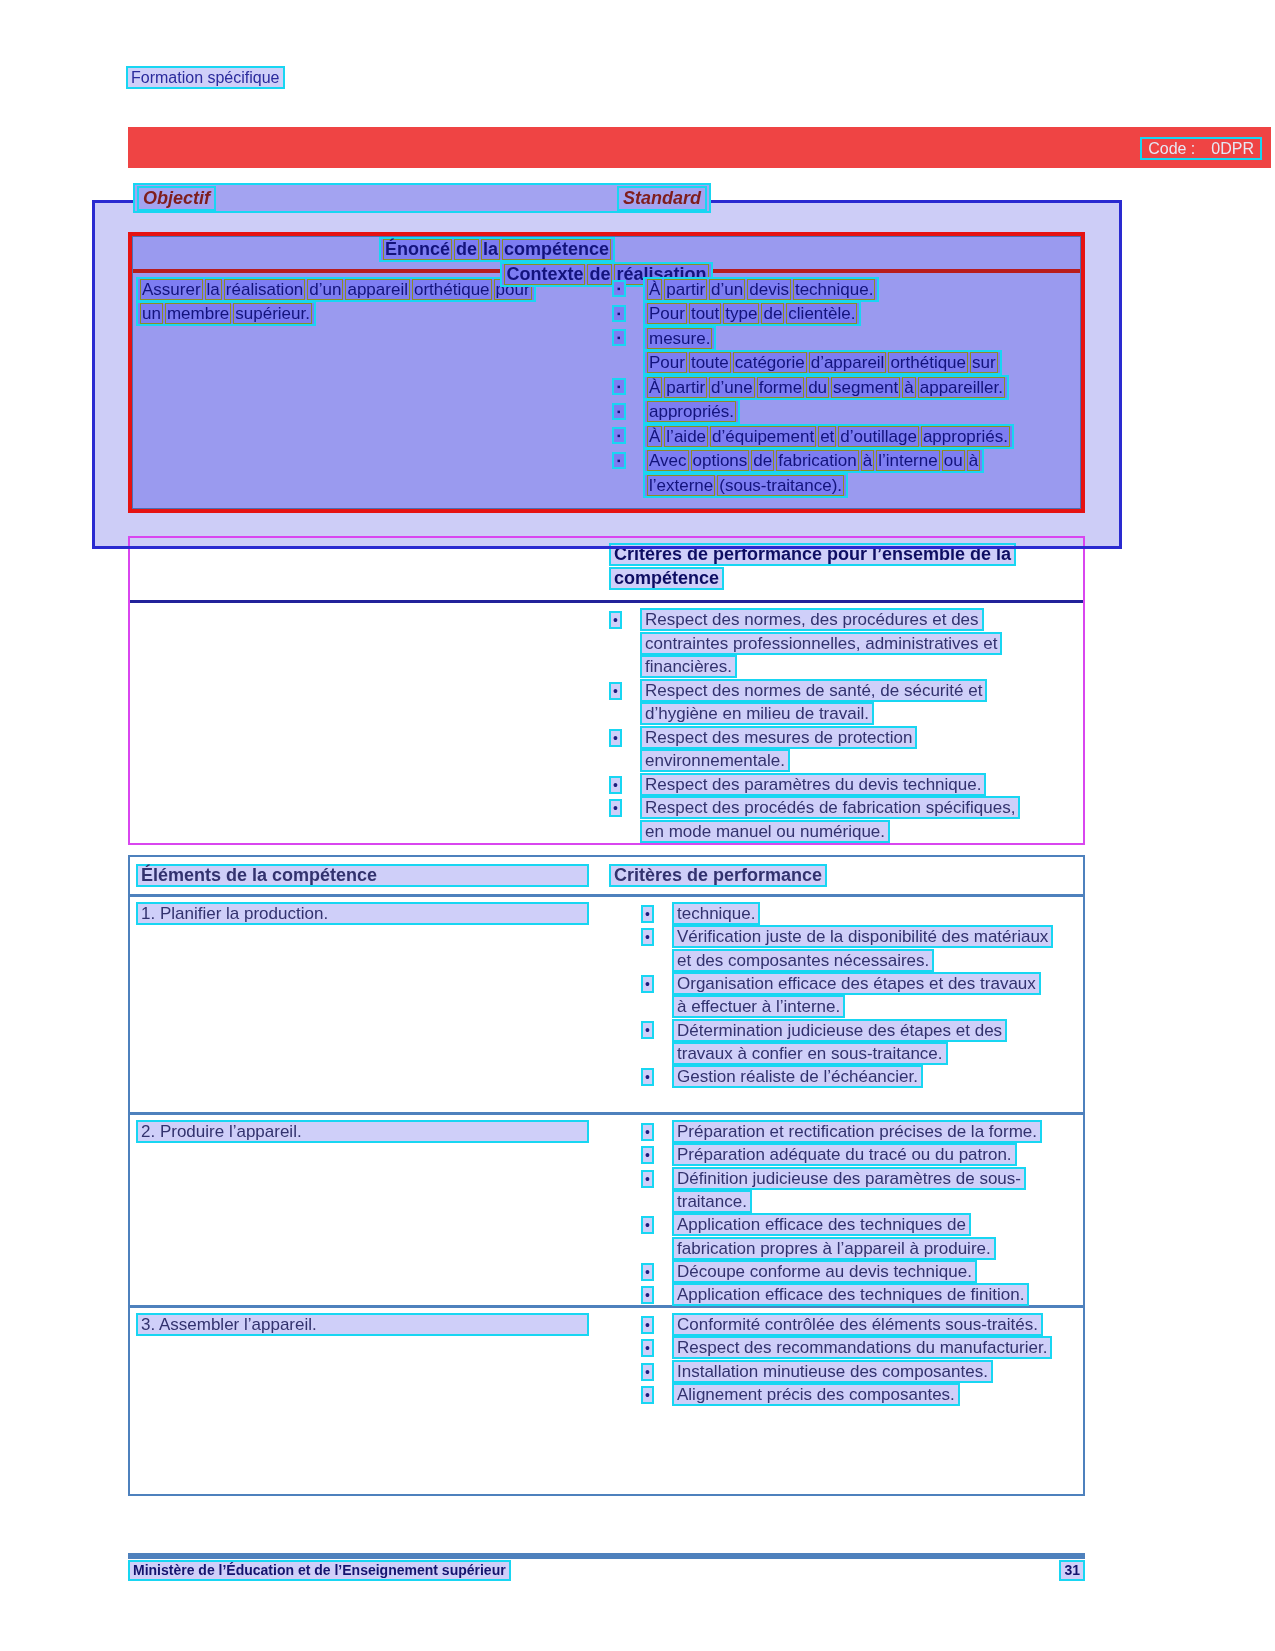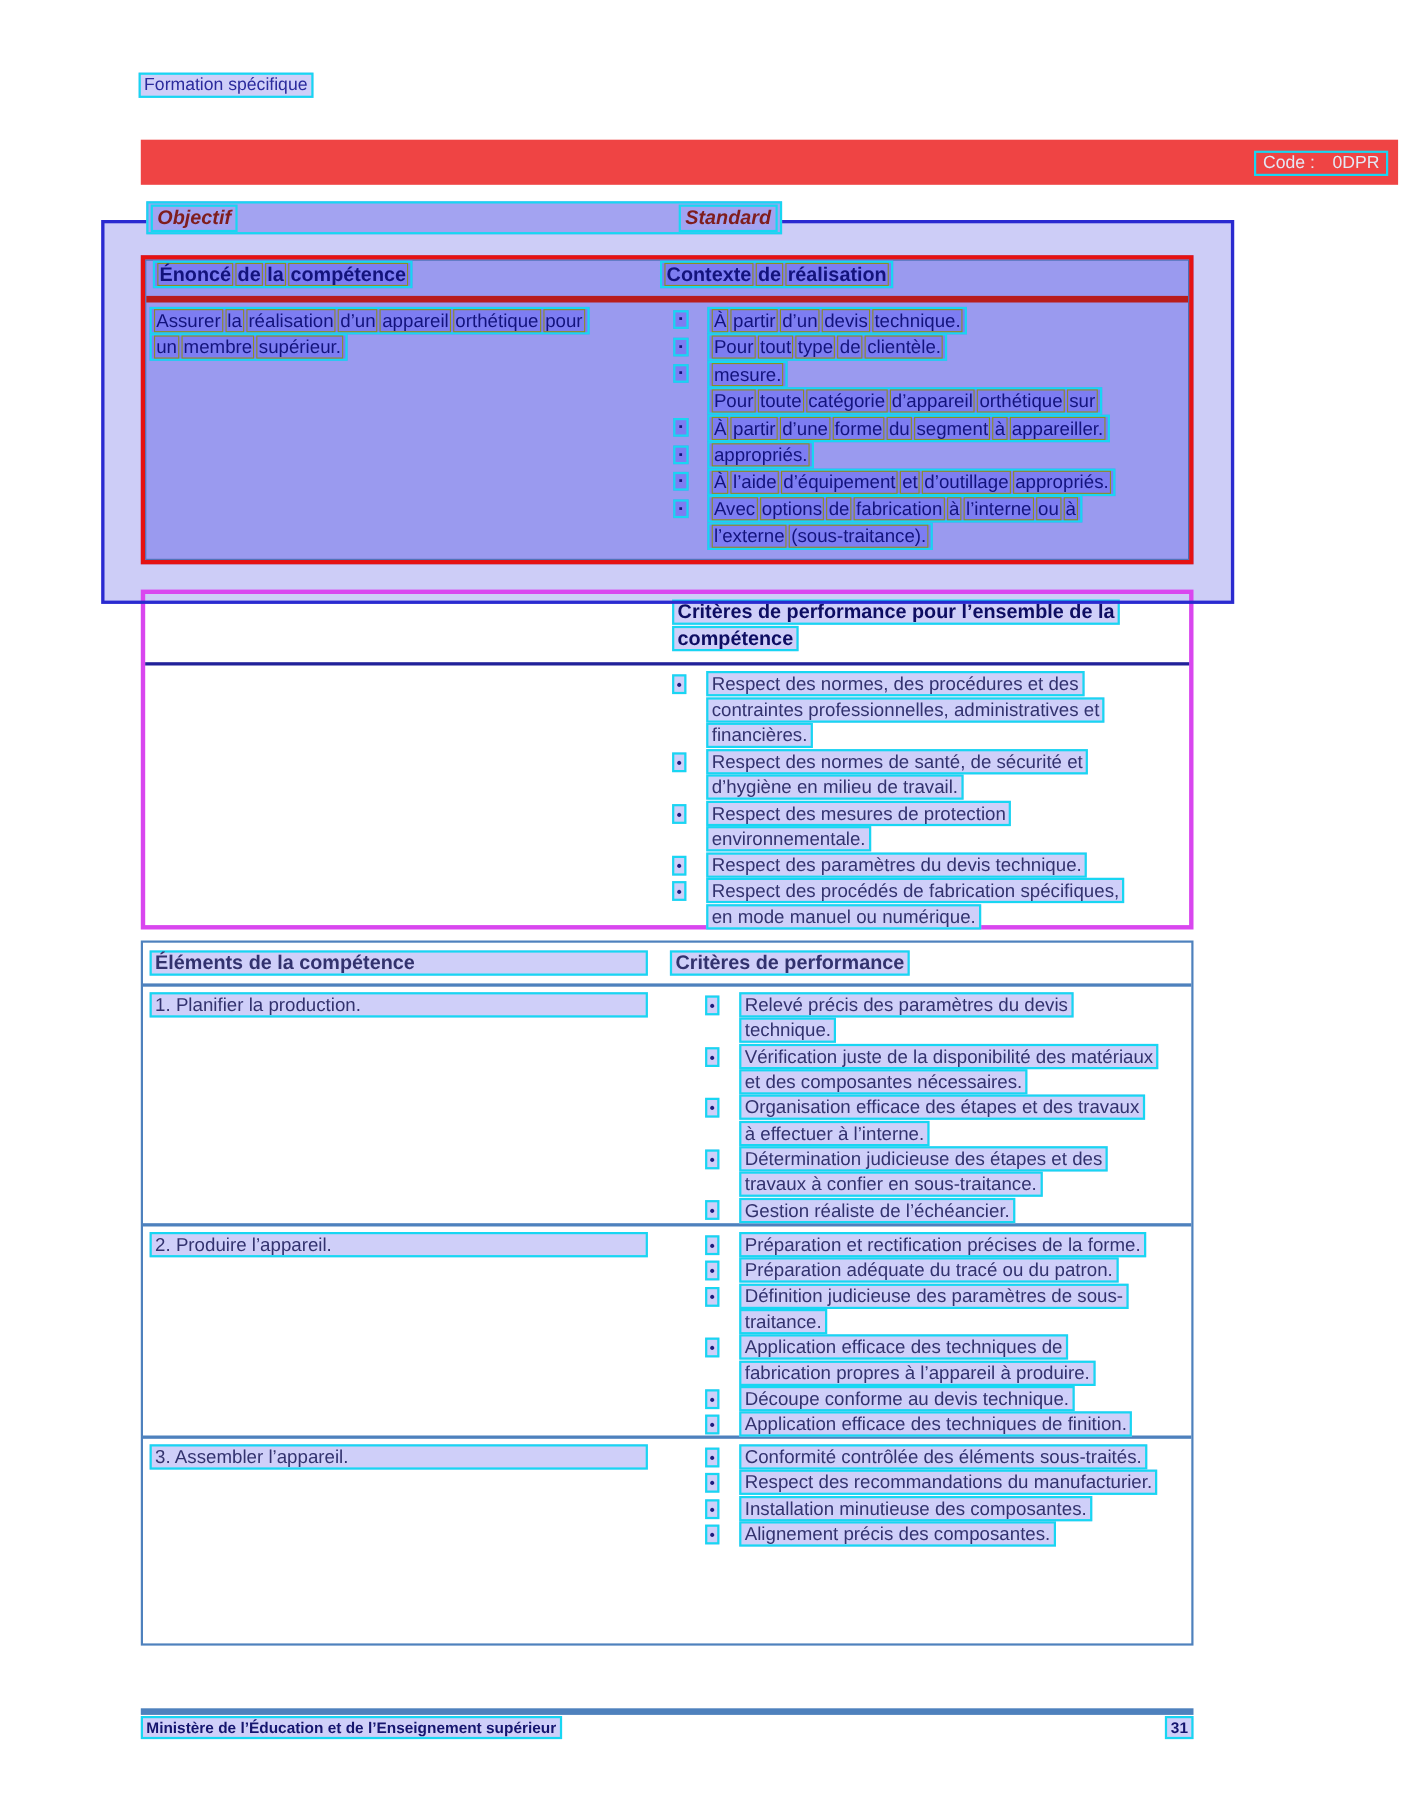--- a/index.html
+++ b/index.html
@@ -42,29 +42,29 @@
   .obj-word{
     border:2px solid #18d6f2;background:#a3a3f1;color:#7f1d1d;
     font-weight:700;font-style:italic;font-size:18px;line-height:21px;padding:0 4px;
   }
   
   .redbox{
     position:absolute;left:128px;top:232px;width:957px;height:281px;box-sizing:border-box;
     border:4px solid #e51212;background:#9a9aef;z-index:5;--lh:24.5px;
   }
   .t1-inner{width:100%;height:100%;box-sizing:border-box;border:1px solid #4a6fb5;}
-  .t1-head{display:flex;height:32px;border-bottom:6px solid #b91c1c;}
+  .t1-head{display:flex;align-items:center;height:32px;border-bottom:4px solid #b91c1c;flex-direction:column;}
   .cell-l{width:467px;flex:none;box-sizing:border-box;padding-left:6px;}
   .cell-r{flex:1;position:relative;}
   .t1-body{display:flex;padding-top:4px;}
   .t1-body .cell-l{padding-left:3px;}
   
   .table2{
     position:absolute;left:128px;top:536px;width:957px;height:309px;box-sizing:border-box;
-    border:4px solid #d946ef;background:transparent;z-index:2;--lh:23.5px;
+    border:2px solid #d946ef;background:transparent;z-index:2;--lh:23.5px;
   }
   .t2-head{display:flex;padding-top:5px;min-height:57px;border-bottom:3px solid #22229a;}
   .t2-head .hl{font-weight:700;font-size:18px;color:#0d0d62;}
   .t2-body{display:flex;padding-top:5px;}
   
   .table3{
     position:absolute;left:128px;top:855px;width:957px;height:641px;box-sizing:border-box;
     border:2px solid #4e81bd;background:#ffffff;z-index:1;--lh:23.3px;
   }
   .t3-head{display:flex;align-items:center;height:37px;border-bottom:3px solid #4e81bd;}
@@ -252,23 +252,20 @@
     <div class="t3-row" style="height:218px;">
       <div class="cell-l">
         <div class="line">
           <span class="hl full" style="flex:1;">1.  Planifier la production.</span>
         </div>
       </div>
       <div class="cell-r">
           <div class="bullet-item">
             <span class="bullet-marker">•</span>
             <div class="line">
-              <span class="hl">Relevé précis des paramètres du devis</span>
-            </div>
-            <div class="line">
               <span class="hl">technique.</span>
             </div>
           </div>
           <div class="bullet-item">
             <span class="bullet-marker">•</span>
             <div class="line">
               <span class="hl">Vérification juste de la disponibilité des matériaux</span>
             </div>
             <div class="line">
               <span class="hl">et des composantes nécessaires.</span>

